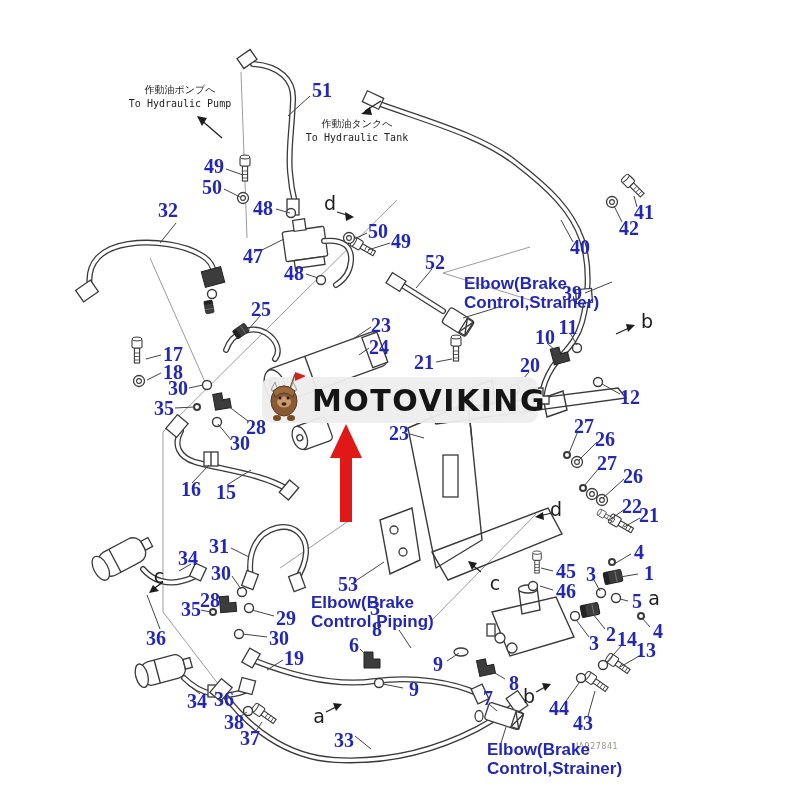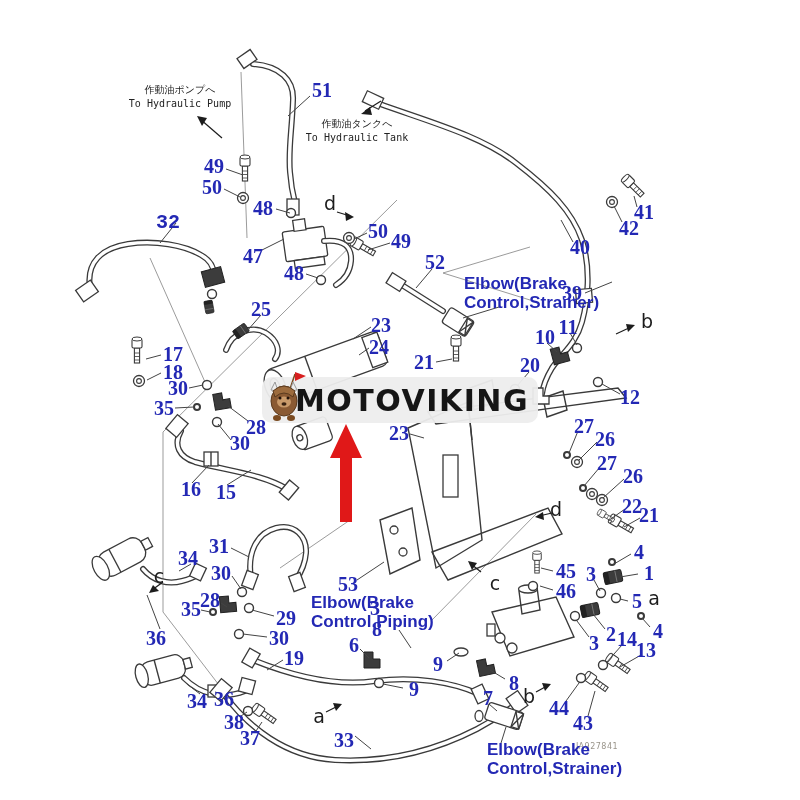--- a/index.html
+++ b/index.html
@@ -9,21 +9,21 @@
   .ln{fill:none;stroke:#3a3a3a;stroke-width:1.4;}
   .f{fill:#ffffff;stroke:#3a3a3a;stroke-width:1.3;}
   .c{fill:none;stroke:#909090;stroke-width:0.9;}
   .l{stroke:#444;stroke-width:1;}
   .t1{fill:none;stroke:#3a3a3a;stroke-width:6;stroke-linecap:round;}
   .t2{fill:none;stroke:#ffffff;stroke-width:3.4;stroke-linecap:round;}
   .arr{stroke:#1c1c1c;stroke-width:1.2;}
   .arrh{fill:#1c1c1c;stroke:none;}
   #watermark{position:absolute;left:262px;top:377px;width:276px;height:46px;z-index:2;
     background:rgba(237,237,237,0.95);border-radius:10px;display:flex;align-items:center;}
-  #watermark .wm-text{margin-left:33px;font-family:"DejaVu Sans",sans-serif;font-weight:bold;
+  #watermark .wm-text{margin-left:50px;font-family:"DejaVu Sans",sans-serif;font-weight:bold;
     font-size:30px;letter-spacing:1.5px;color:#151515;white-space:nowrap;}
   #mascot{position:absolute;left:3px;top:-7px;}
   .layer{position:absolute;left:0;top:0;width:661px;height:800px;pointer-events:none;}
   #notes-layer{z-index:3;}
   #labels-layer{z-index:4;}
   .note{position:absolute;font-weight:bold;font-size:17px;line-height:1.12;color:#2328b4;
         white-space:nowrap;font-family:"Liberation Sans",sans-serif;}
   .plabel{position:absolute;transform:translate(-50%,-50%);
         font-family:"Liberation Serif",serif;font-weight:bold;font-size:20px;color:#2328b4;}
   .rletter{position:absolute;transform:translate(-50%,-50%);
@@ -416,21 +416,21 @@
       <div class="note" style="left: 487px; top: 740px;">
         <div>Elbow(Brake</div>
         <div>Control,Strainer)</div>
       </div>
     </div>
 <div id="labels-layer" class="layer">
       <div class="plabel" style="left: 322px; top: 90px;">51</div>
       <div class="plabel" style="left: 214px; top: 166px;">49</div>
       <div class="plabel" style="left: 212px; top: 187px;">50</div>
       <div class="plabel" style="left: 263px; top: 208px;">48</div>
-      <div class="plabel" style="left: 168px; top: 222px; font-family: Liberation Mono, monospace;">32</div>
+      <div class="plabel" style="left: 168px; top: 210px;">32</div>
       <div class="plabel" style="left: 253px; top: 256px;">47</div>
       <div class="plabel" style="left: 378px; top: 231px;">50</div>
       <div class="plabel" style="left: 401px; top: 241px;">49</div>
       <div class="plabel" style="left: 294px; top: 273px;">48</div>
       <div class="plabel" style="left: 435px; top: 262px;">52</div>
       <div class="plabel" style="left: 644px; top: 212px;">41</div>
       <div class="plabel" style="left: 629px; top: 228px;">42</div>
       <div class="plabel" style="left: 580px; top: 247px; text-align: center;">40</div>
       <div class="plabel" style="left: 572px; top: 293px;">39</div>
       <div class="plabel" style="left: 261px; top: 309px; text-align: center;">25</div>

